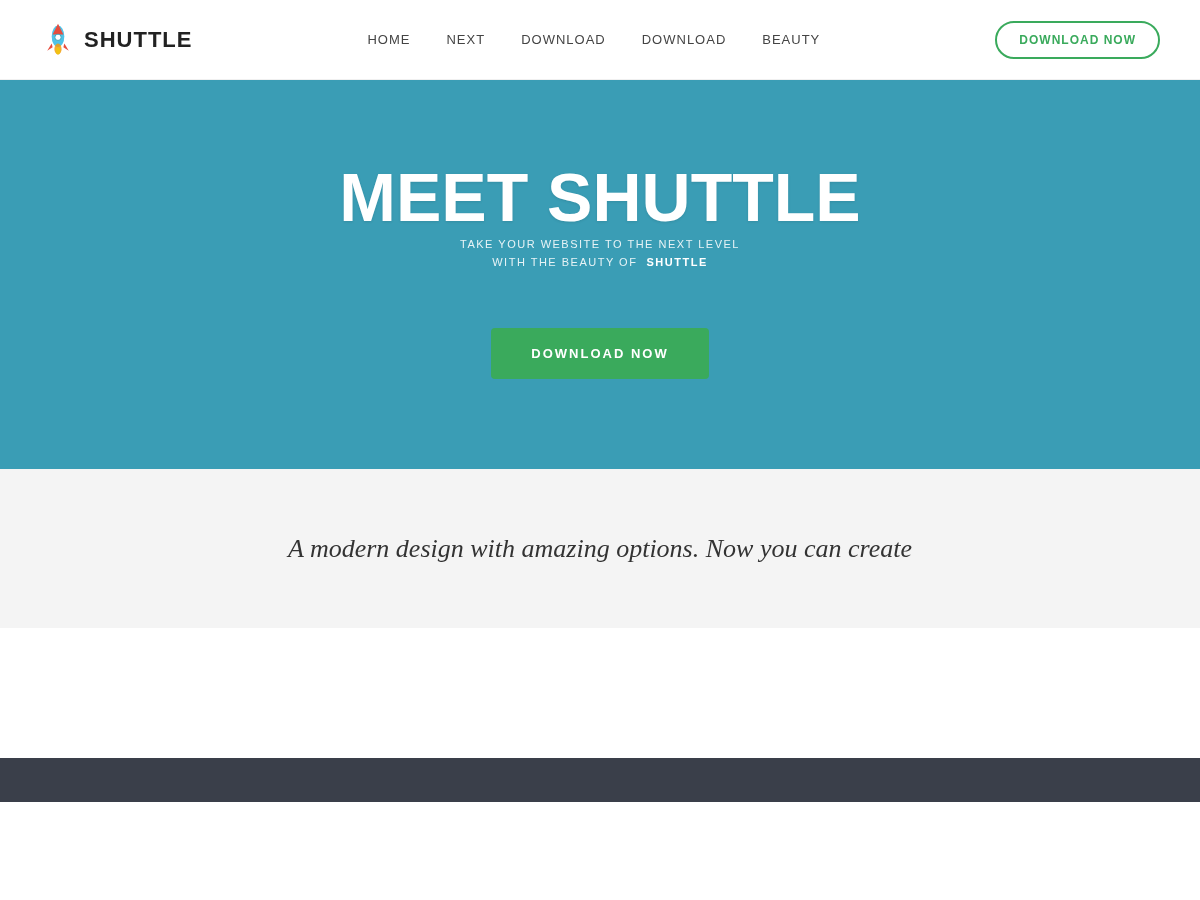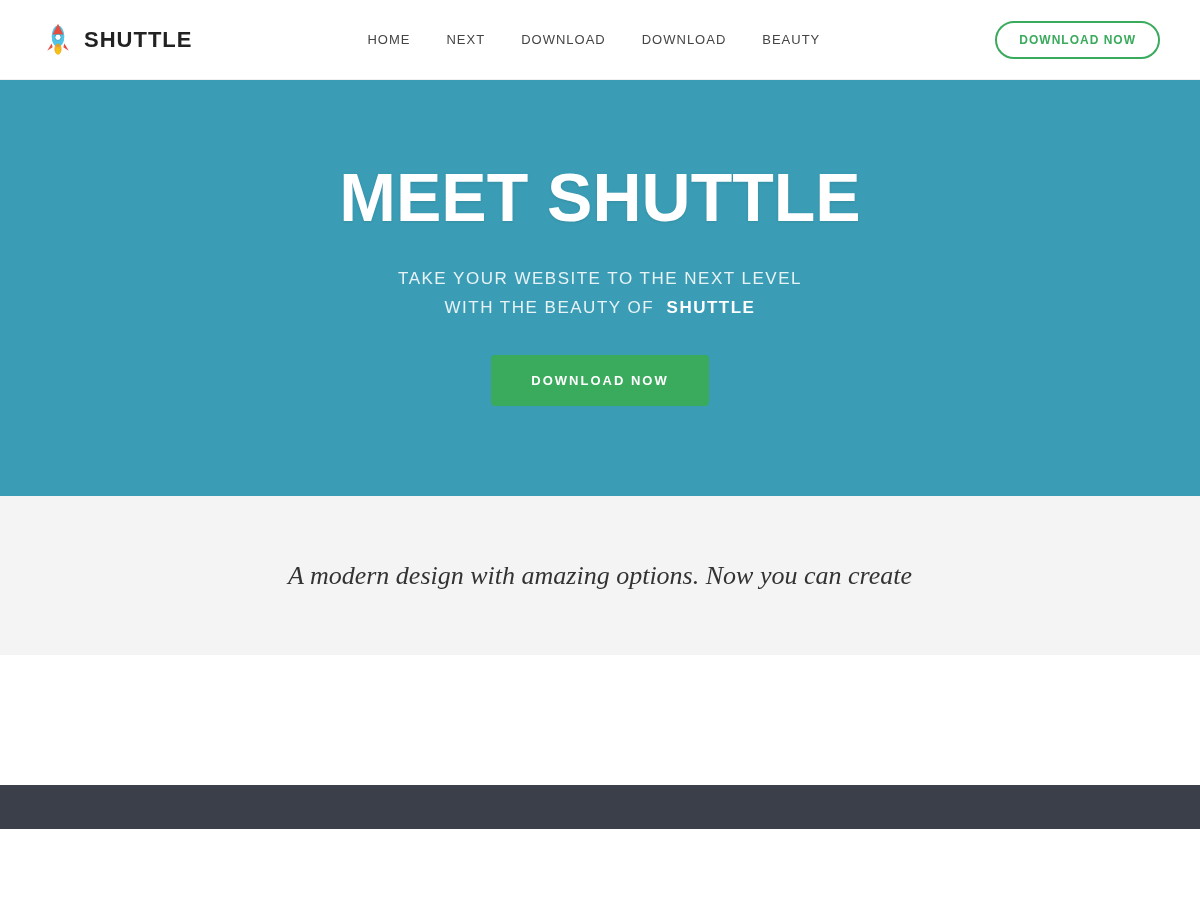--- a/index.html
+++ b/index.html
@@ -77,31 +77,30 @@
       display: flex;
       flex-direction: column;
       align-items: center;
     }
 
     .hero-title {
       color: #ffffff;
       font-size: 68px;
       font-weight: 900;
       line-height: 1.1;
-      margin-bottom: 30px;
       text-shadow: 0 1px 3px rgba(0,0,0,0.1);
     }
 
     .hero-subtitle {
       color: rgba(255,255,255,0.88);
-      font-size: 17px;
+      font-size: 11px;
       font-weight: 400;
       letter-spacing: 1.5px;
       line-height: 1.7;
-      margin-bottom: 32px;
+      margin-bottom: 56px;
       text-transform: uppercase;
     }
 
     .hero-subtitle strong {
       font-weight: 800;
       color: #ffffff;
     }
 
     .download-btn-hero {
       background: #3aaa5c;

